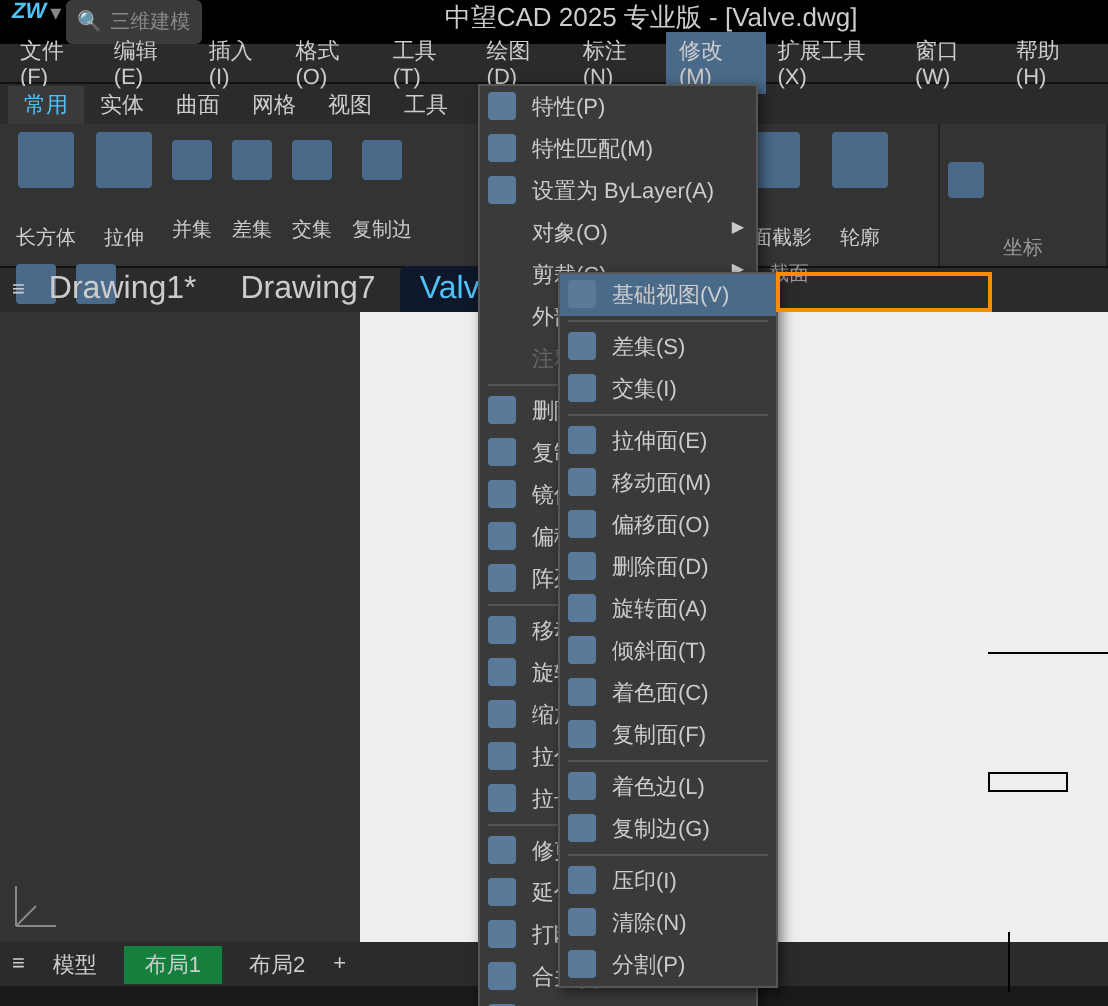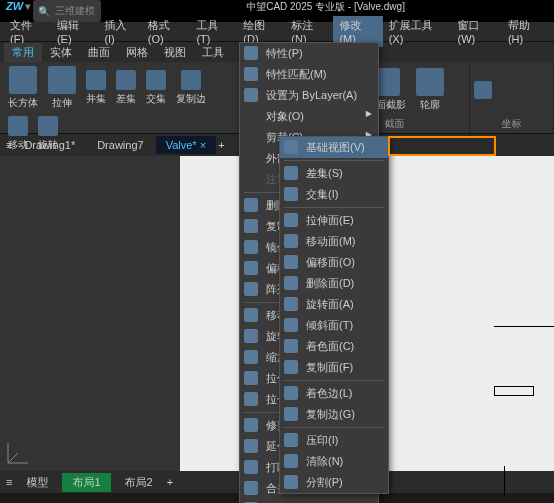--- a/index.html
+++ b/index.html
@@ -1,37 +1,37 @@
 <!DOCTYPE html>
 <html><head>
 <meta charset="utf-8">
 <style>
 *{margin:0;padding:0;box-sizing:border-box;font-family:"Microsoft YaHei",sans-serif}
 body{background:#1a1a1a;width:554px;height:503px;overflow:hidden;font-size:11px;color:#ccc}
 .titlebar{height:22px;background:#000000;display:flex;padding:0 6px;gap:2px}
 .titlebar .logo{color:#4fc3f7;font-style:italic;font-weight:bold}
 .titlebar .search{background:#3a3a3a;border-radius:3px;padding:1px 6px;color:#888;display:flex;align-items:center;gap:4px;font-size:10px}
-.titlebar .title{flex:1;text-align:center;color:#ccc;font-size:10px}
+.titlebar .title{flex:1;text-align:center;color:#ccc;font-size:13px}
 .menubar{height:20px;background:#2b2b2b;display:flex;align-items:center;padding:0 4px;border-bottom:1px solid #111}
 .menubar span{padding:2px 6px;font-size:11px;cursor:pointer}
 .menubar span.active{background:#4a6a8a}
 .ribbon-tabs{height:20px;background:#2b2b2b;display:flex;align-items:center;padding:0 4px}
 .ribbon-tabs span{padding:2px 8px;font-size:11px;cursor:pointer}
 .ribbon-tabs span.active{background:#3a3a3a;color:#4fc3f7}
 .ribbon{height:72px;background:#333;display:flex;border-bottom:1px solid #111}
 .ribbon-group{border-right:1px solid #222;padding:2px 4px;display:flex;flex-direction:column}
 .ribbon-group .tools{display:flex;gap:2px;flex:1;align-items:center;flex-wrap:wrap}
 .ribbon-group .label{text-align:center;font-size:10px;color:#999;padding-top:2px}
-.tool-btn{display:flex;flex-direction:column;align-items:center;padding:2px 4px;cursor:pointer;gap:2px}
+.tool-btn{display:flex;flex-direction:column;align-items:center;padding:2px 4px;cursor:pointer;gap:18px}
 .tool-btn .ico{width:20px;height:20px;background:#4a6a8a;border-radius:2px}
 .tool-btn .ico.big{width:28px;height:28px}
 .tool-btn span{font-size:10px}
 .small-tool{width:18px;height:18px;background:#4a6a8a;border-radius:2px;cursor:pointer}
 .doctabs{height:22px;background:#2b2b2b;display:flex;align-items:center;padding:0 6px;gap:2px}
-.doctabs .tab{padding:3px 10px;font-size:11px;cursor:pointer;border-radius:3px 3px 0 0}
+.doctabs .tab{padding:3px 10px;font-size:16px;cursor:pointer;border-radius:3px 3px 0 0}
 .doctabs .tab.active{background:#0f172a;color:#4fc3f7}
 .canvas{position:relative;height:315px;background:#eee}
 .canvas-dark{position:absolute;left:0;top:0;width:180px;height:100%;background:#333}
 .ucs{position:absolute;left:6px;bottom:6px;width:30px;height:30px}
 .ucs svg{width:100%;height:100%}
 .bottombar{height:22px;background:#2b2b2b;display:flex;align-items:center;padding:0 6px;gap:4px}
 .bottombar .btab{padding:2px 10px;font-size:11px;cursor:pointer}
 .bottombar .btab.active{background:#15803d}
 .menu{position:absolute;background:#3a3a3a;border:1px solid #555;box-shadow:2px 2px 6px rgba(0,0,0,.5);z-index:100}
 .menu-item{display:flex;align-items:flex-start;padding:3px 20px 3px 26px;font-size:11px;cursor:pointer;position:relative;min-height:20px;white-space:nowrap}

